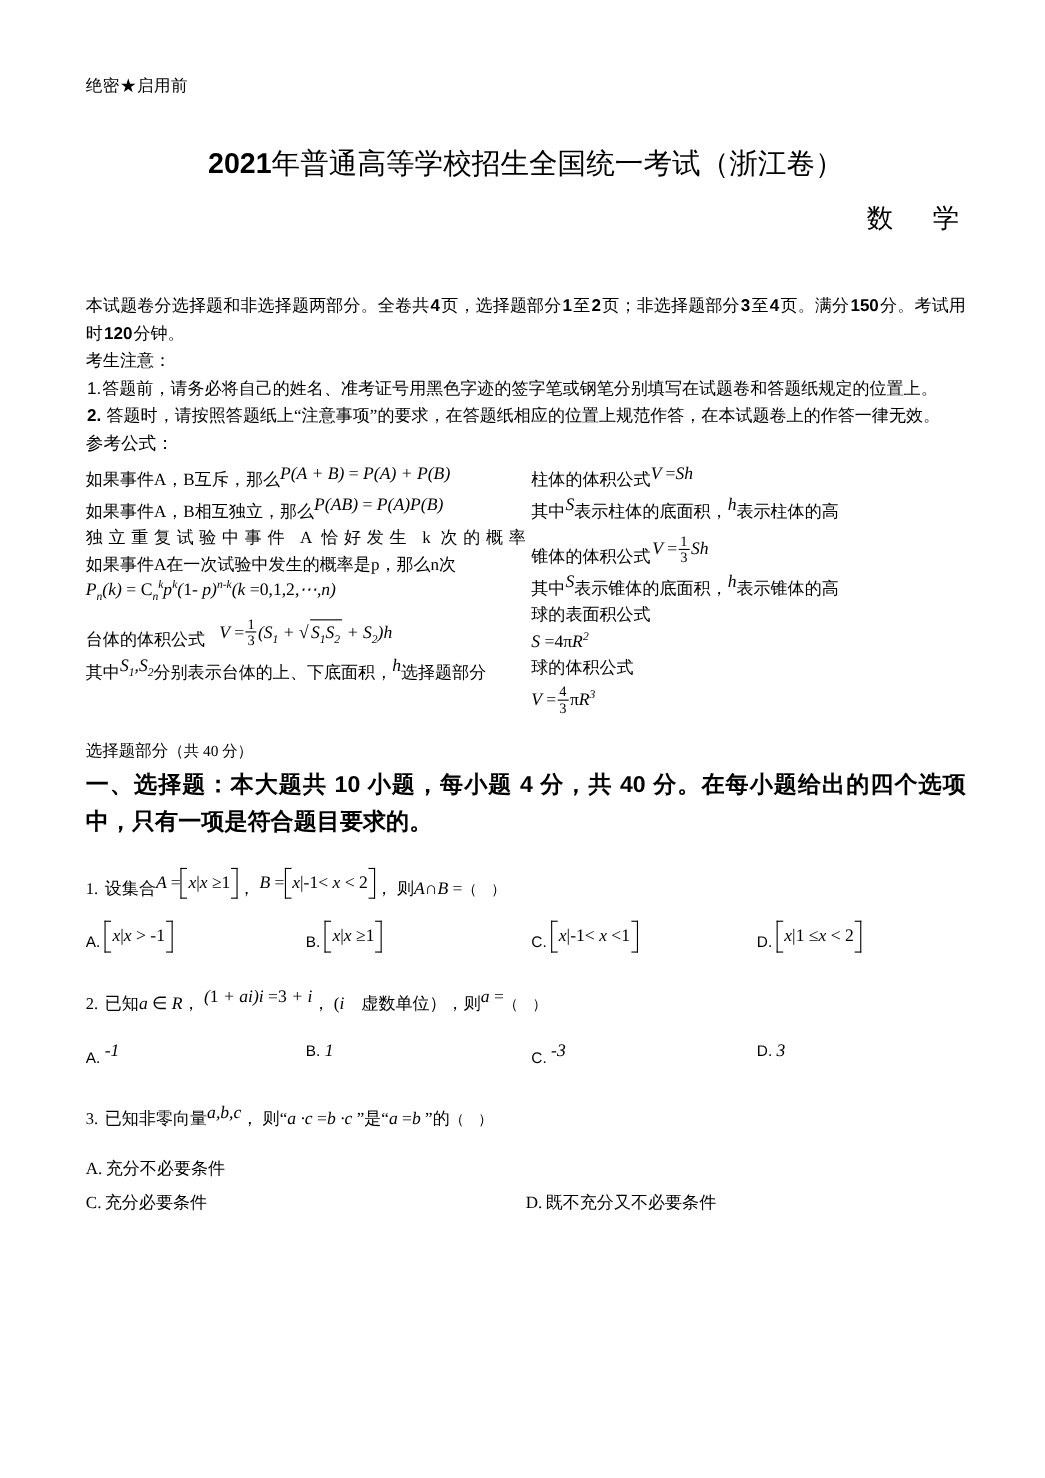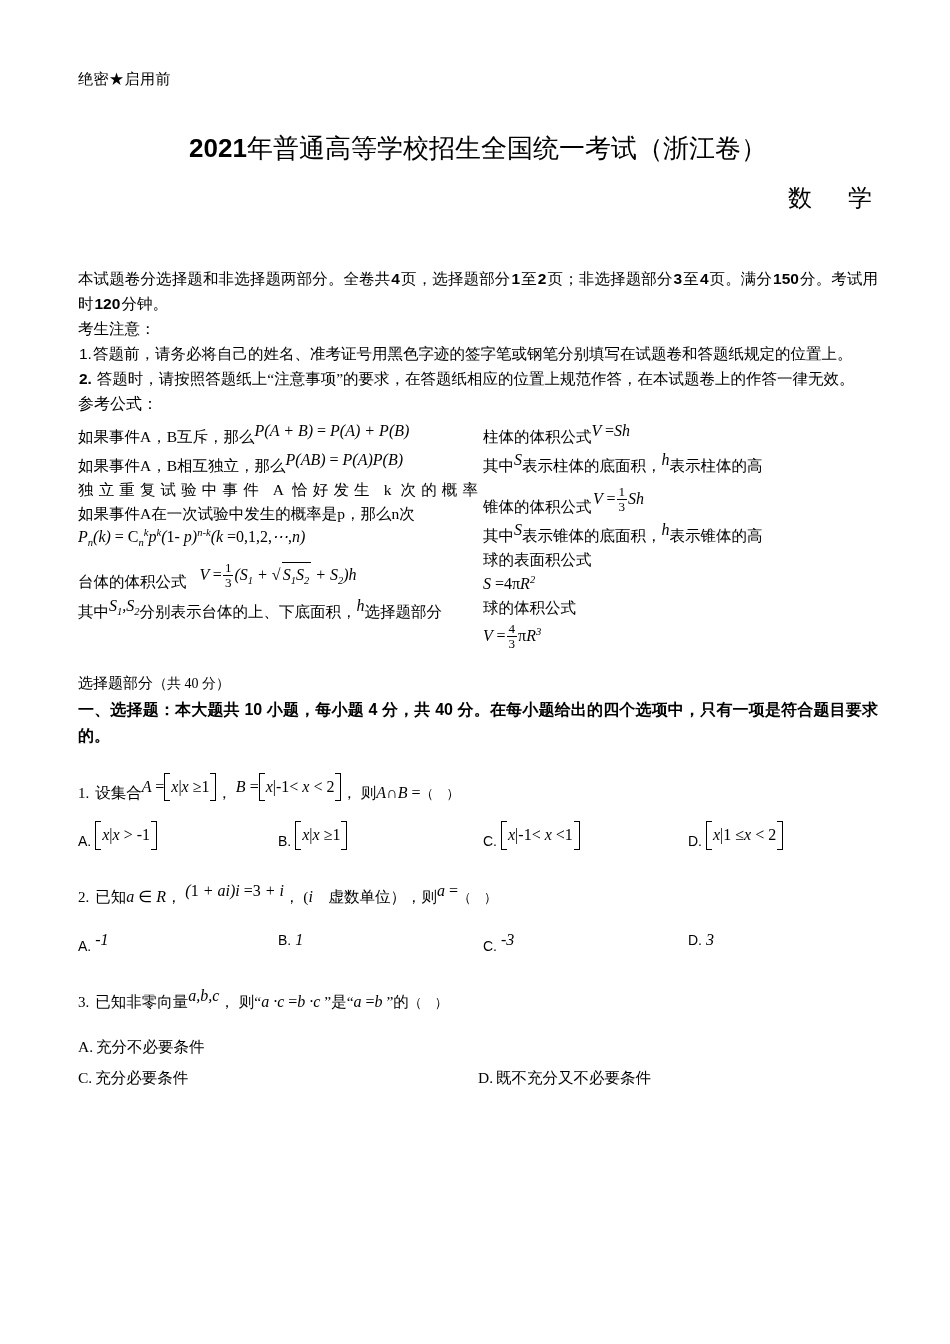--- a/index.html
+++ b/index.html
@@ -151,21 +151,21 @@
 
   
   .section-part {
     font-size: 15px;
     line-height: 1.6;
   }
   .section-part .sm { font-size: 14px; }
   .section-directive {
     font-family: "Liberation Sans", sans-serif;
     font-weight: bold;
-    font-size: 16px;
+    font-size: 21px;
     line-height: 1.6;
     margin-top: 2px;
     text-align: justify;
   }
   .question {
     margin-top: 26px;
     font-size: 15.5px;
     line-height: 1.55;
   }
   .q-stem {

